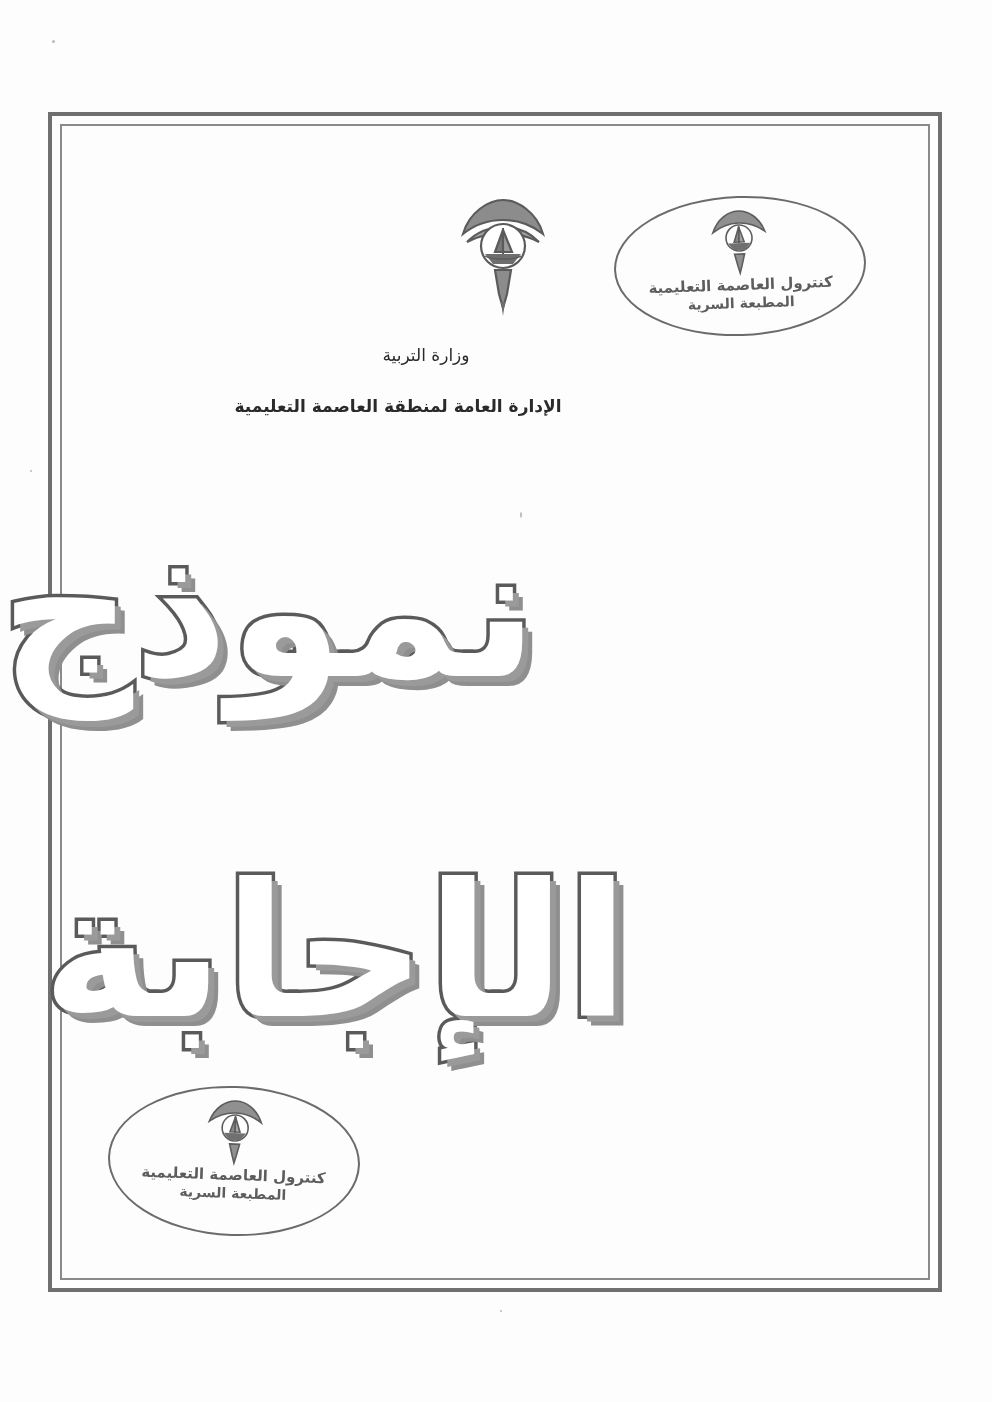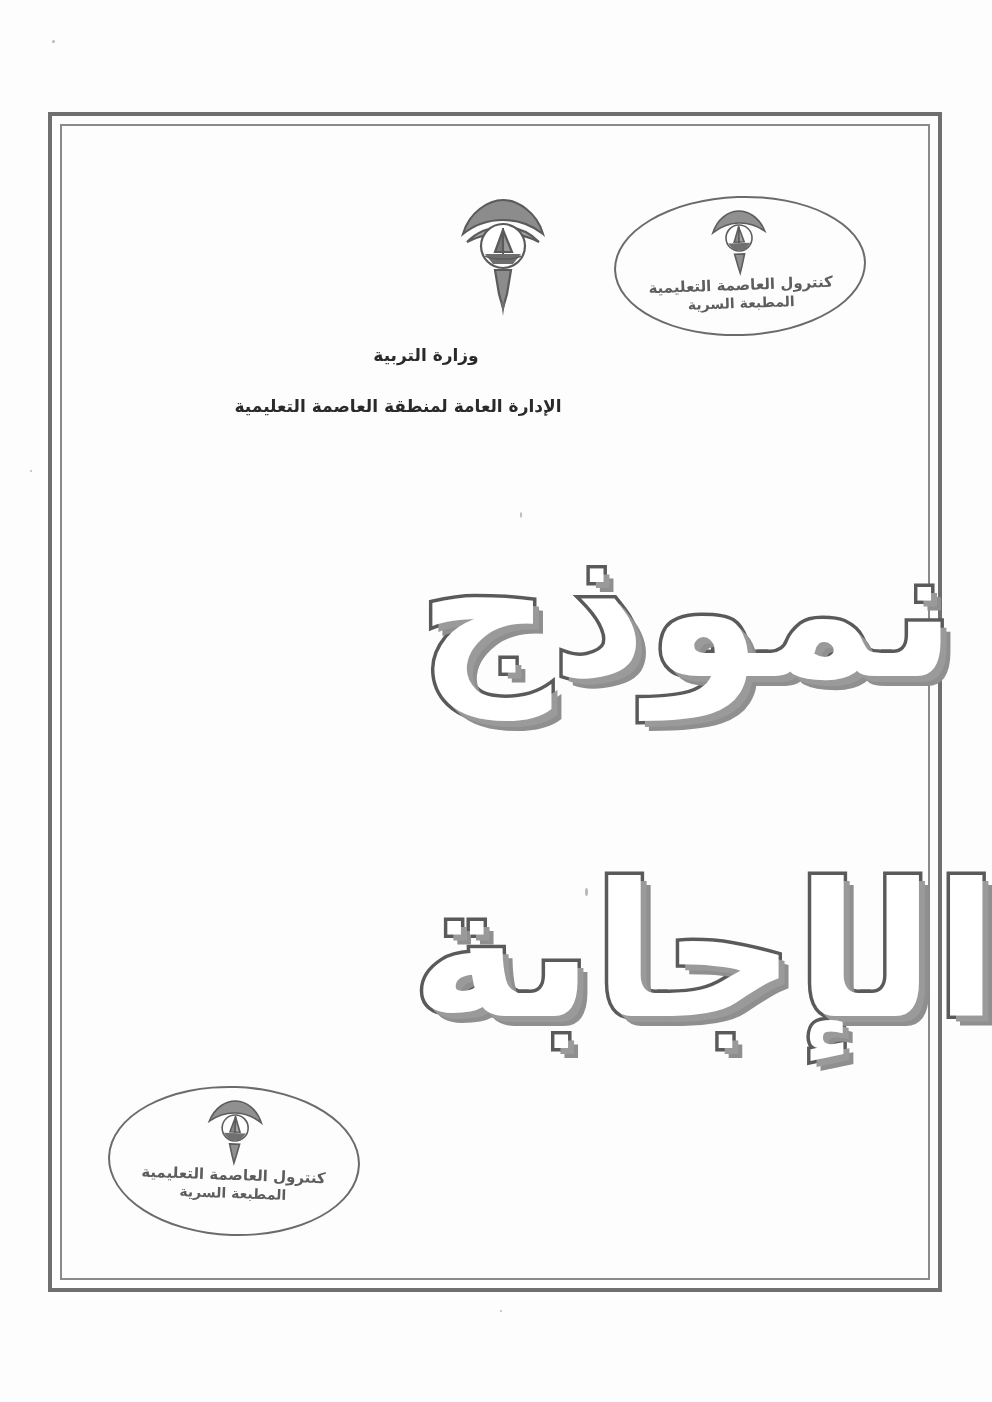--- a/index.html
+++ b/index.html
@@ -101,41 +101,41 @@
   .stamp .stamp-line2 { font-size: 14px; margin-top: 2px; }
 
   
   .ministry {
     position: absolute;
     left: 0;
     top: 345px;
     width: 852px;
     text-align: center;
     font-family: "DejaVu Sans", sans-serif;
-    font-weight: bold;
+    font-weight: normal;
     font-size: 17px;
     color: #2a2a2a;
   }
   .department {
     position: absolute;
     left: 0;
     top: 396px;
     width: 796px;
     text-align: center;
     font-family: "DejaVu Sans", sans-serif;
     font-weight: bold;
     font-size: 17px;
     color: #2a2a2a;
   }
 
   
   .display-word {
     position: absolute;
     width: 956px;
-    text-align: right;
+    text-align: left;
     font-family: "DejaVu Sans", sans-serif;
     font-weight: bold;
     color: #ffffff;
     -webkit-text-stroke: 7px #5a5a5a;
     paint-order: stroke fill;
     text-shadow:
        6px 6px 0 #9a9a9a,
       10px 10px 0 #8f8f8f;
     letter-spacing: 2px;
   }

